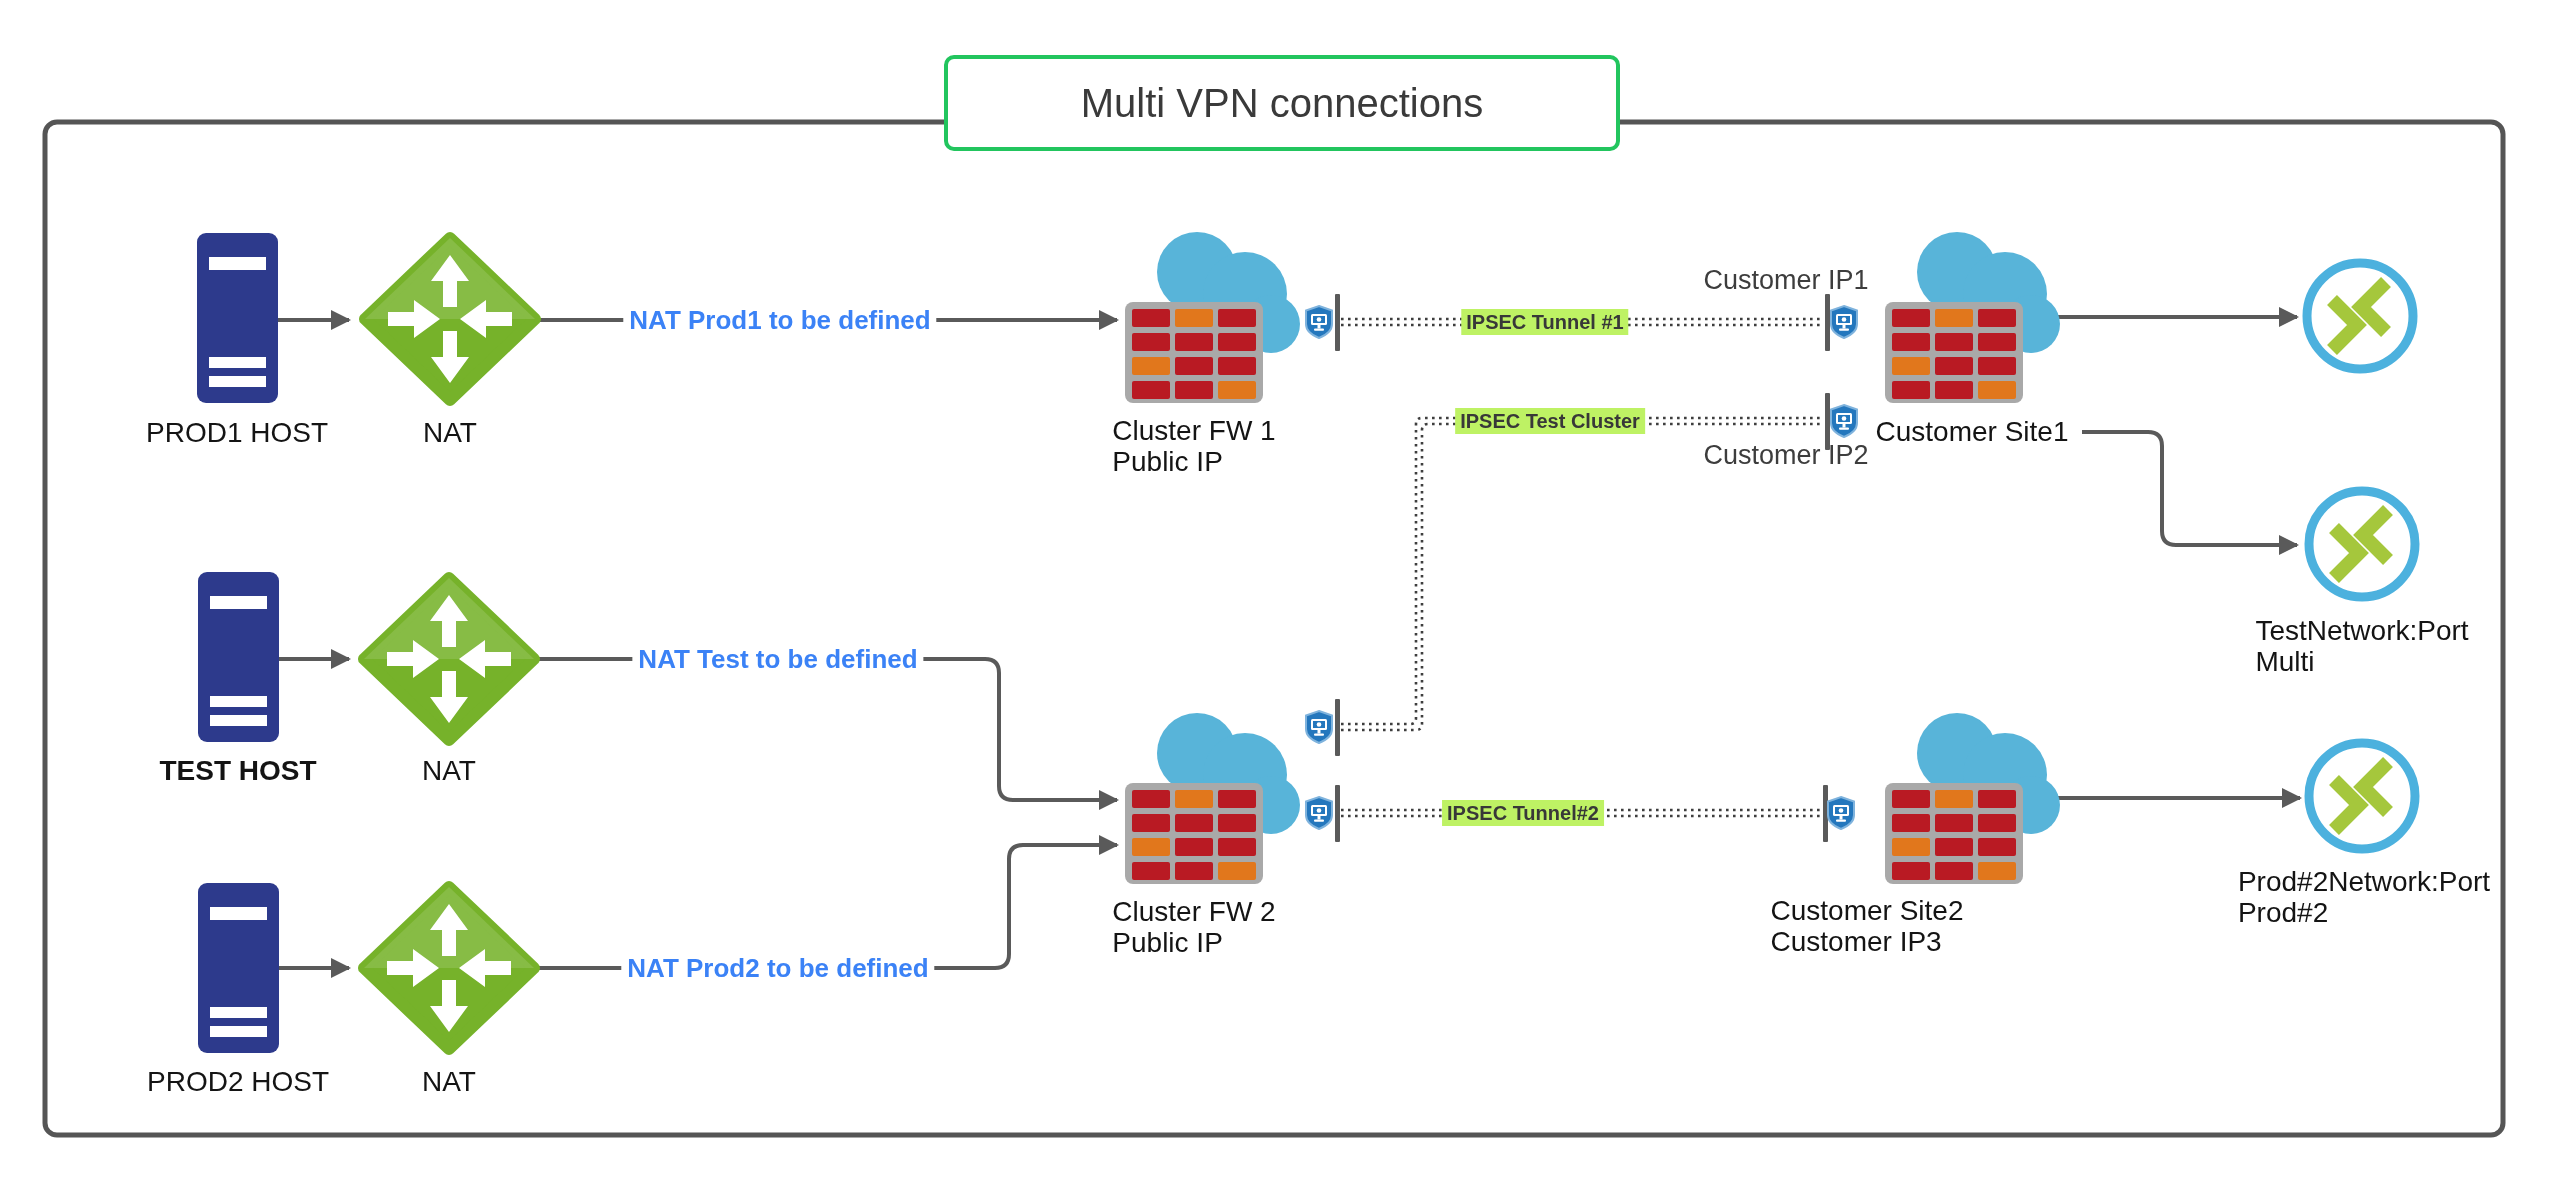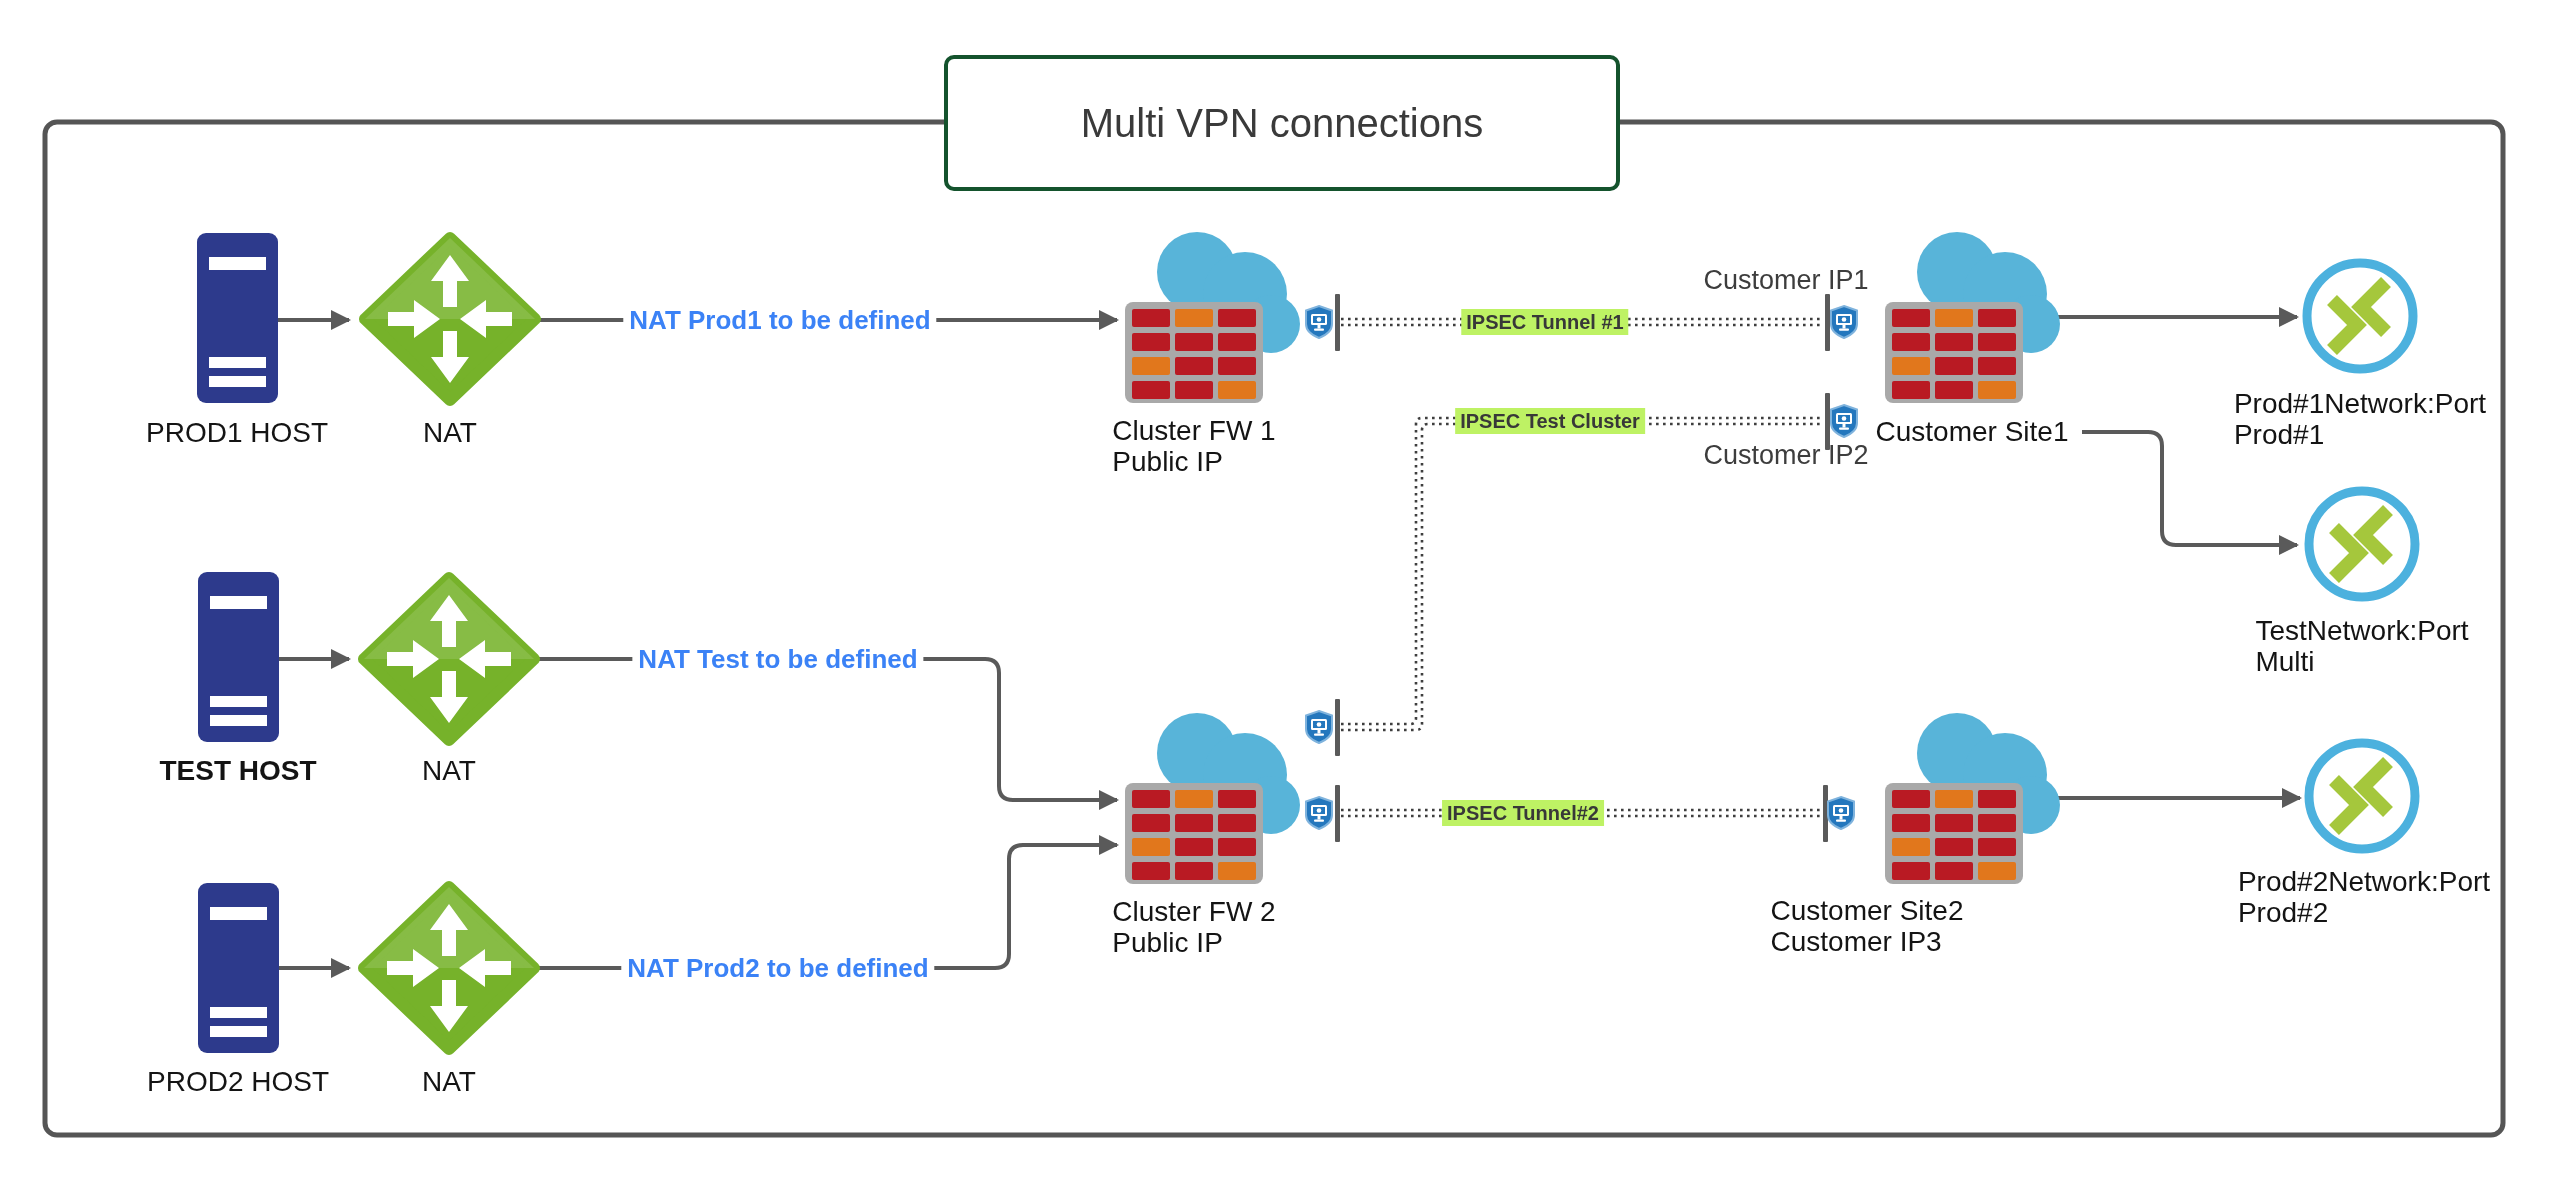--- a/index.html
+++ b/index.html
@@ -4,22 +4,22 @@
 <style>
   html,body{margin:0;padding:0;background:#ffffff;}
   body{font-family:"Liberation Sans", sans-serif;}
   #canvas{position:relative;width:2560px;height:1193px;background:#ffffff;overflow:hidden;}
   #art{position:absolute;left:0;top:0;}
   .lbl{position:absolute;transform:translateX(-50%);text-align:left;white-space:nowrap;}
   .node-label{font-size:28px;line-height:31px;color:#141414;}
   .ip-label{font-size:27px;line-height:27px;color:#3d3d3d;}
   .line-label{font-size:26px;line-height:32px;font-weight:bold;color:#3b82f6;background:#ffffff;padding:0 6px;margin-left:8px;}
   .tunnel-label{font-size:20px;line-height:26px;font-weight:bold;color:#383838;background:#bef264;padding:0 5px;}
-  #title-box{position:absolute;left:944px;top:55px;width:676px;height:136px;background:#ffffff;
-             border:4px solid #14532d;border-radius:10px;display:flex;align-items:center;justify-content:center;
+  #title-box{position:absolute;left:944px;top:55px;width:676px;height:96px;background:#ffffff;
+             border:4px solid #22c55e;border-radius:10px;display:flex;align-items:center;justify-content:center;
              font-size:40px;color:#3a3a3a;box-sizing:border-box;}
 </style>
 </head>
 <body>
 
 <div id="canvas">
 
 <svg id="art" width="2560" height="1193" viewBox="0 0 2560 1193" xmlns="http://www.w3.org/2000/svg">
   <defs>
     <marker id="arrow" viewBox="0 0 12 12" refX="10" refY="6" markerWidth="6" markerHeight="6" orient="auto-start-reverse">
@@ -152,24 +152,20 @@
 <div class="lbl node-label" style="left:1194px;top:896px;">
   <div>Cluster FW 2</div>
   <div>Public IP</div>
 </div>
 <div class="lbl node-label" style="left:1972px;top:416px;">Customer Site1</div>
 <div class="lbl node-label" style="left:1867px;top:895px;">
   <div>Customer Site2</div>
   <div>Customer IP3</div>
 </div>
 
-<div class="lbl node-label" style="left:2360px;top:388px;">
-  <div>Prod#1Network:Port</div>
-  <div>Prod#1</div>
-</div>
 <div class="lbl node-label" style="left:2362px;top:615px;">
   <div>TestNetwork:Port</div>
   <div>Multi</div>
 </div>
 <div class="lbl node-label" style="left:2364px;top:866px;">
   <div>Prod#2Network:Port</div>
   <div>Prod#2</div>
 </div>
 
 <div class="lbl ip-label" style="left:1786px;top:267px;">Customer IP1</div>

